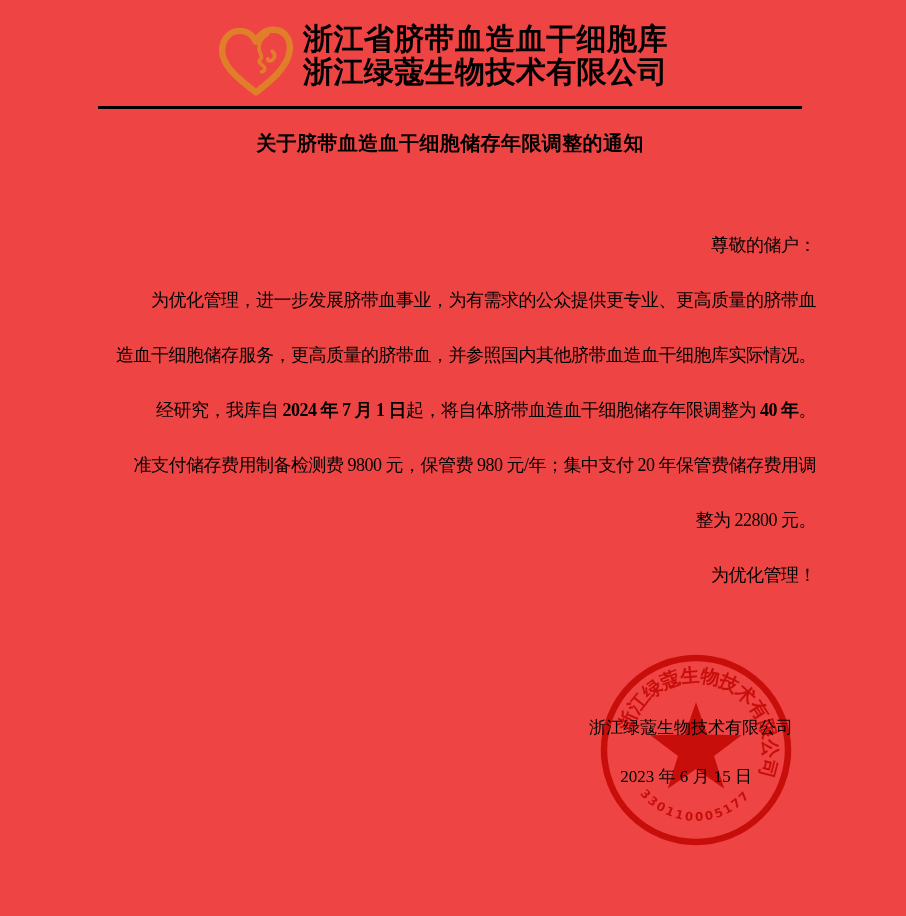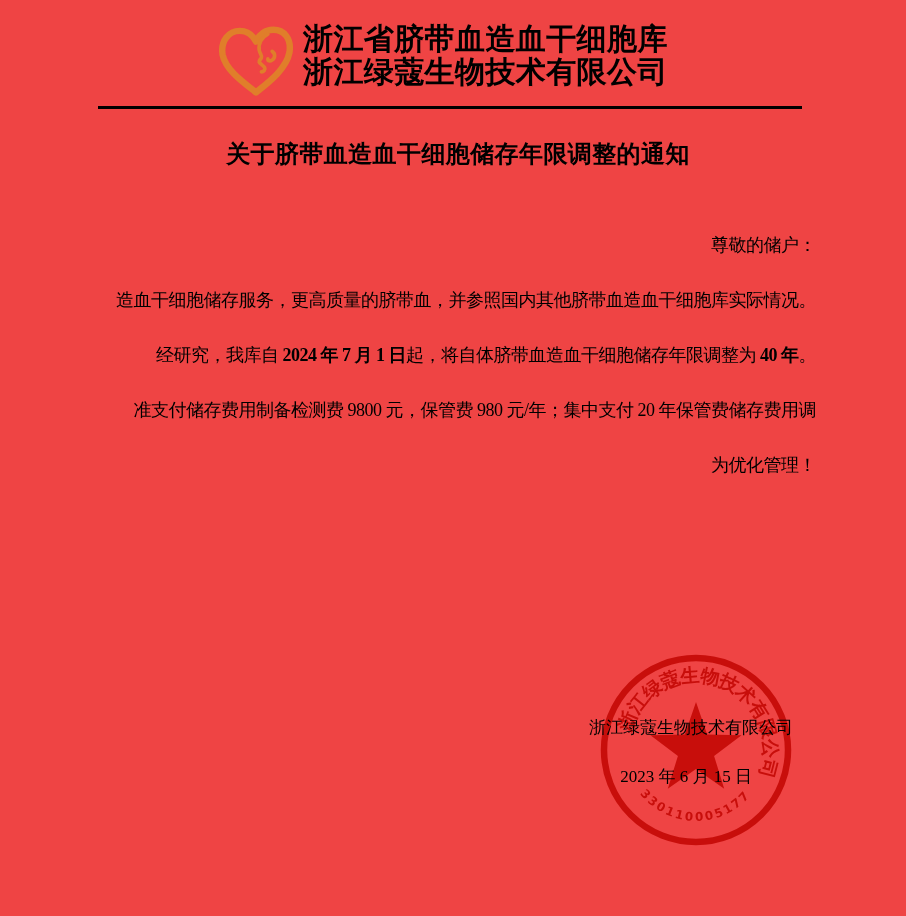--- a/index.html
+++ b/index.html
@@ -13,22 +13,22 @@
   .logo{width:82px;height:80px;flex:0 0 auto;}
   .org-names{
     margin-left:6px;margin-top:2px;
     font-family:"DejaVu Sans","Liberation Sans",sans-serif;
     font-weight:bold;font-size:30px;line-height:33px;letter-spacing:0.4px;
     white-space:nowrap;color:#000;
   }
   .rule{position:absolute;left:98px;top:106px;width:704px;height:3px;background:#000;}
   
   .title{
-    position:absolute;left:98px;top:130px;width:704px;margin:8px;
-    text-align:center;font-size:24px;font-weight:bold;letter-spacing:0.4px;
+    position:absolute;left:98px;top:130px;width:704px;margin:0;
+    text-align:center;font-size:20px;font-weight:bold;letter-spacing:0.4px;
     font-family:"Liberation Serif","DejaVu Serif",serif;white-space:nowrap;
   }
   
   .body-text{position:absolute;left:110px;top:218px;width:706px;font-size:18px;text-align:right;}
   .line{height:55px;line-height:55px;white-space:nowrap;letter-spacing:-0.5px;}
   .line.indent{text-indent:37px;}
   .line .b{font-weight:bold;}
   
   .sig-company{position:absolute;top:716px;right:113px;font-size:17px;white-space:nowrap;letter-spacing:0;}
   .sig-date{position:absolute;top:765px;right:154px;font-size:17px;white-space:nowrap;}
@@ -59,23 +59,25 @@
       <div>浙江绿蔻生物技术有限公司</div>
     </div>
   </header>
 
   <div class="rule"></div>
 
   <h1 class="title">关于脐带血造血干细胞储存年限调整的通知</h1>
 
   <main class="body-text" id="body-lines">
       <div class="line"><span>尊敬的储户：</span></div>
+      <div class="line indent"><span>为优化管理，进一步发展脐带血事业，为有需求的公众提供更专业、更高质量的脐带血</span></div>
       <div class="line"><span>造血干细胞储存服务，更高质量的脐带血，并参照国内其他脐带血造血干细胞库实际情况。</span></div>
       <div class="line indent"><span>经研究，我库自 </span><span class="b">2024 年 7 月 1 日</span><span>起，将自体脐带血造血干细胞储存年限调整为 </span><span class="b">40 年</span><span>。</span></div>
       <div class="line"><span>准支付储存费用制备检测费 9800 元，保管费 980 元/年；集中支付 20 年保管费储存费用调</span></div>
+      <div class="line"><span>整为 22800 元。</span></div>
       <div class="line indent"><span>为优化管理！</span></div>
     </main>
 
   <div class="sig-company">浙江绿蔻生物技术有限公司</div>
   <div class="sig-date">2023 年 6 月 15 日</div>
 
   <svg class="stamp" viewBox="0 0 202 202" xmlns="http://www.w3.org/2000/svg" xmlns:xlink="http://www.w3.org/1999/xlink">
     <defs>
       <path id="arcTop" d="M 35.3 83.4 A 68 68 0 1 1 162.6 129.7"></path>
       <path id="arcBot" d="M 45.1 144.7 A 71 71 0 0 0 156.9 144.7"></path>

